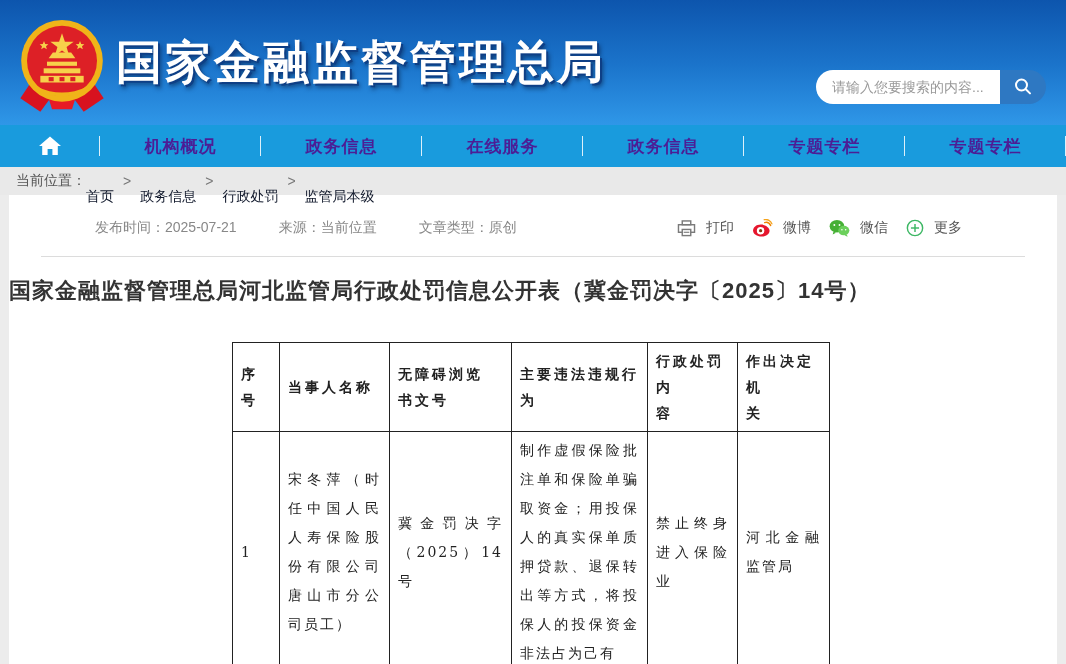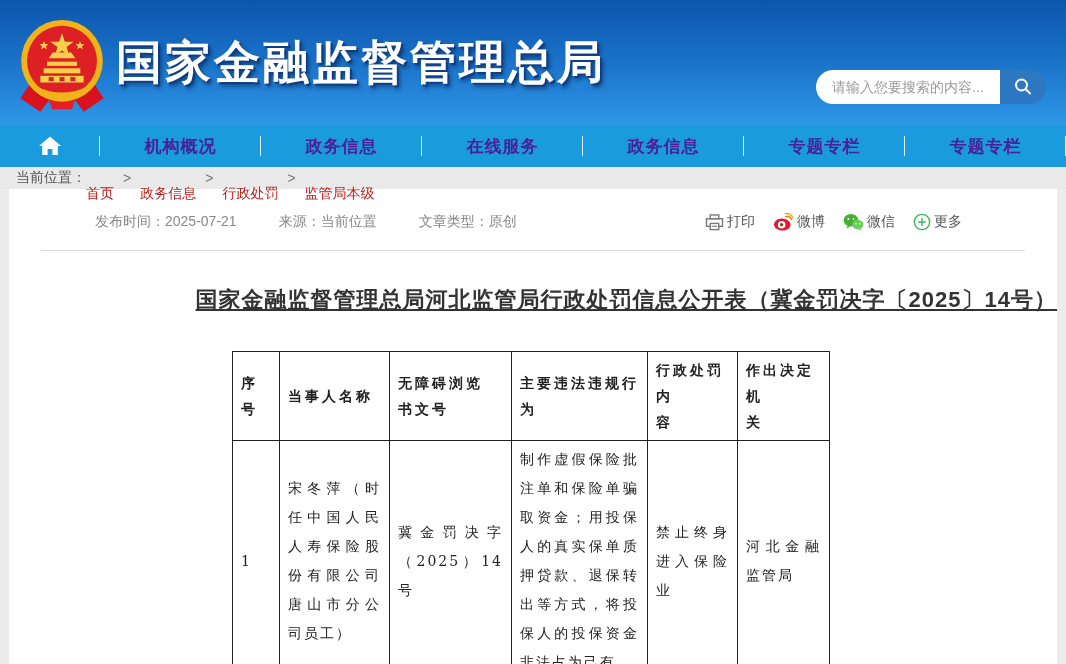--- a/index.html
+++ b/index.html
@@ -50,41 +50,41 @@
     color:#4c1d95; font-size:17px; font-weight:700; cursor:pointer;
     position:relative; letter-spacing:1px;
   }
   .nav-item-home { flex:0 0 100px; }
   .nav-item::after {
     content:""; position:absolute; right:0; top:11px; height:20px;
     border-right:1px solid rgba(255,255,255,.85);
   }
   
   .crumb {
-    height:22px; background:#e9e9e9; display:flex; align-items:center;
+    height:28px; background:#e9e9e9; display:flex; align-items:center;
     padding-left:16px; font-size:14px; color:#555;
   }
-  .crumb a { color:#b91c1c; text-decoration:none; cursor:pointer;margin-top:32px; }
+  .crumb a { color:#0f172a; text-decoration:none; cursor:pointer;margin-top:32px; }
   .crumb .gt { margin:0 9px; color:#777; }
   
   .panel {
     margin:0 9px; background:#fff; height:566px; padding-top:24px;
   }
   .meta-row {
     display:flex; align-items:center; justify-content:space-between;
     padding:0 95px 0 86px; font-size:14px; color:#888;
   }
   .meta-left { display:flex; gap:42px; }
   .meta-item span { color:#888; }
   .actions { display:flex; align-items:center; gap:18px; color:#555; }
-  .action { display:flex; align-items:center; gap:3px; cursor:pointer; font-size:14px; }
+  .action { display:flex; align-items:center; gap:10px; cursor:pointer; font-size:14px; }
   .divider { margin:19px 32px 0 32px; border-bottom:1px solid #dcdcdc; }
   .doc-title {
-    margin-top:34px; text-align:right;
-    font-size:22px; font-weight:700; color:#333; letter-spacing:1px;text-decoration:underline;
+    margin-top:19px; text-align:left;
+    font-size:22px; font-weight:700; color:#333; letter-spacing:1px;
   }
   
   .penalty-table {
     margin:36px 0 0 223px; border-collapse:collapse; table-layout:fixed;
     width:597px;
   }
   .penalty-table th, .penalty-table td {
     border:1px solid #222; vertical-align:middle; color:#222;
   }
   .penalty-table th {

